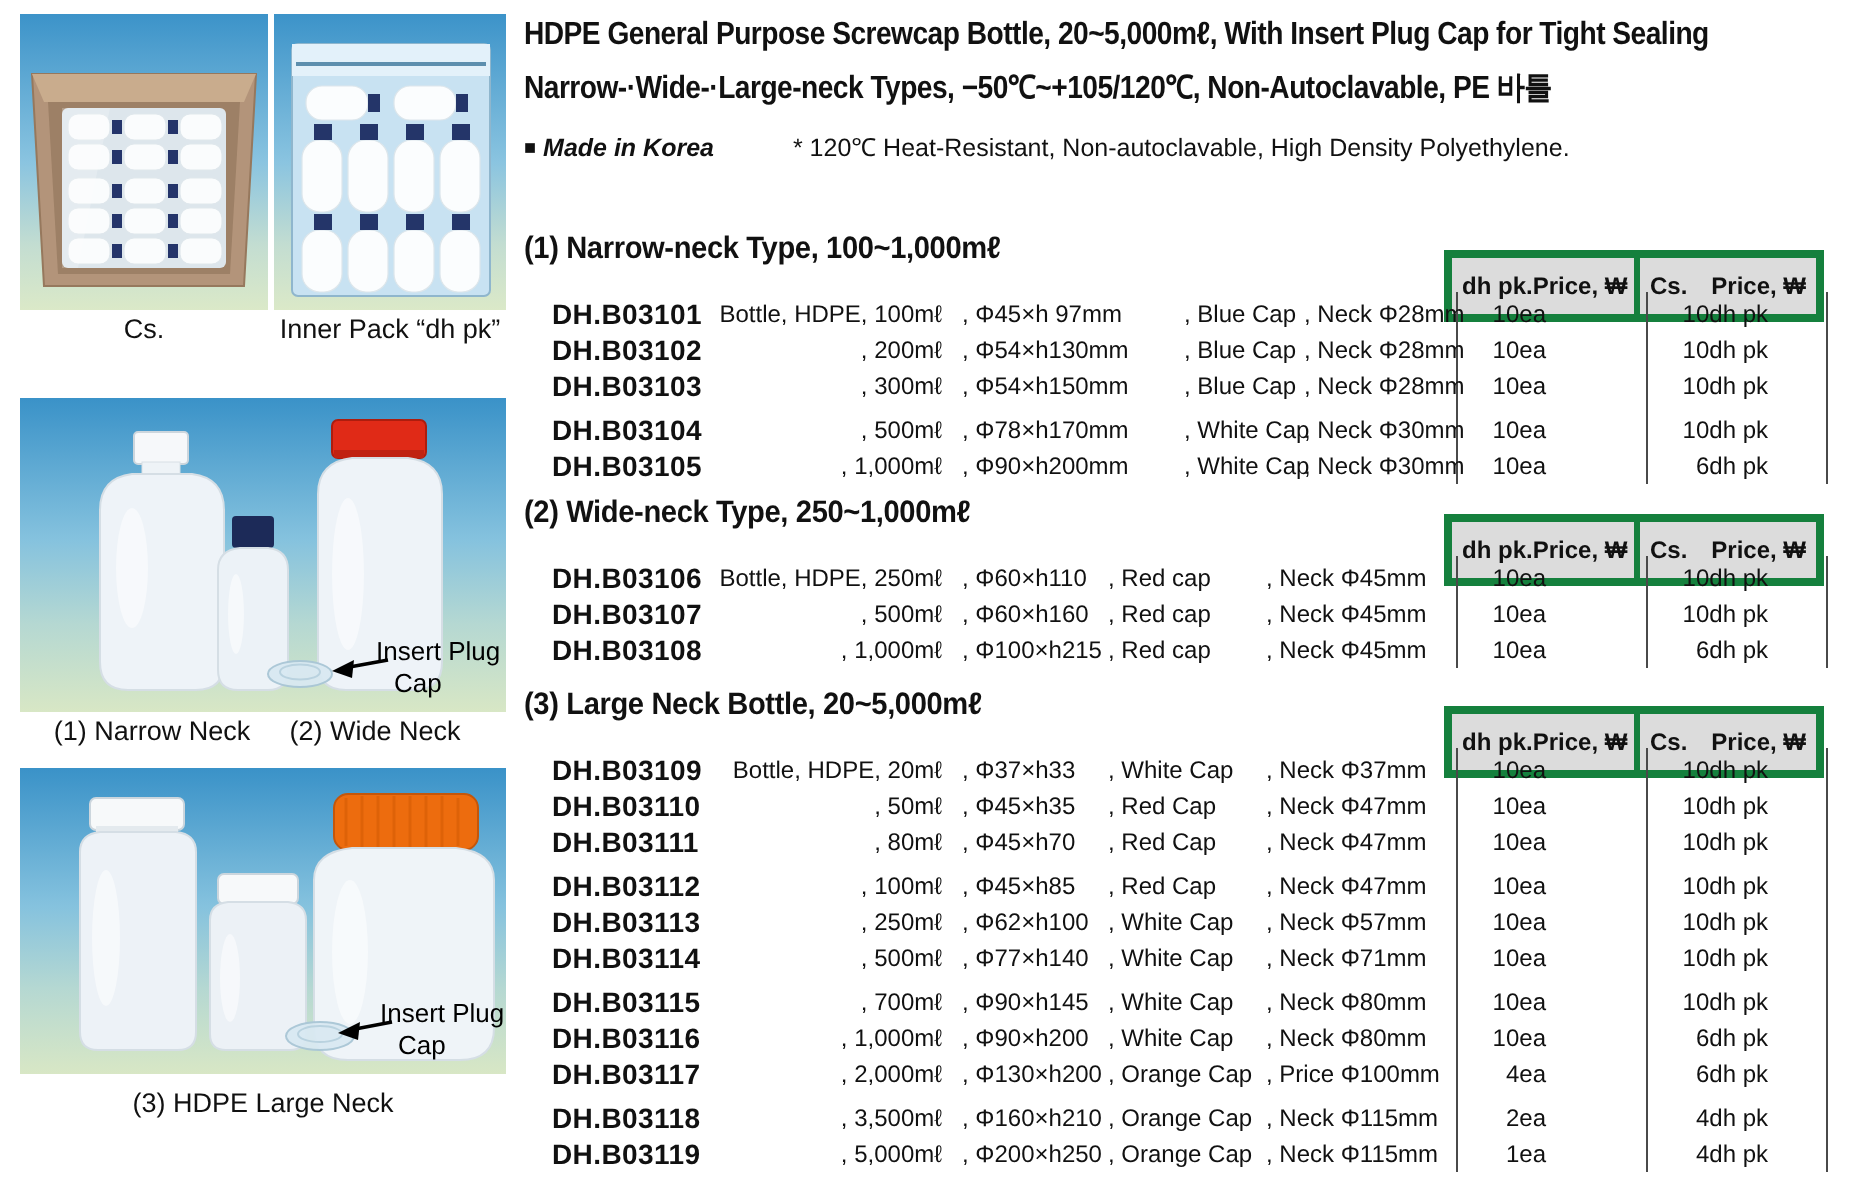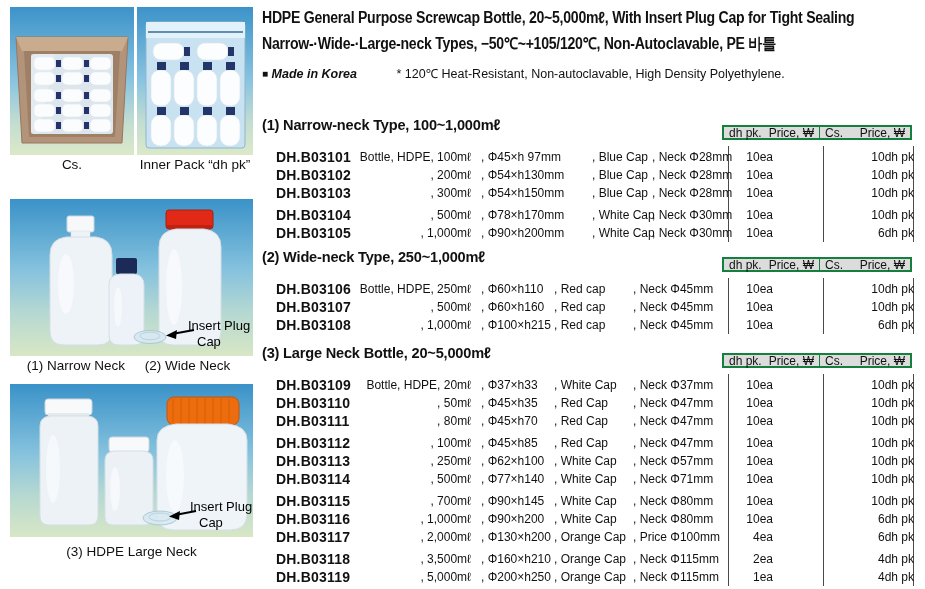--- a/index.html
+++ b/index.html
@@ -20,39 +20,39 @@
   .made-row{position:absolute;left:4px;top:65px;font-size:12.5px;white-space:nowrap;}
   .made-in{font-weight:bold;font-style:italic;margin-top:28px;}
   .made-bullet{font-size:10px;vertical-align:1px;}
   .heat-note{margin-left:36px;font-weight:normal;}
   .reuse-note{position:absolute;left:4px;top:88px;font-size:13px;font-weight:bold;white-space:nowrap;}
   
   .section{position:absolute;left:0;width:660px;}
   .sec-head{position:relative;height:32px;}
   .sec-title{position:absolute;left:4px;top:2px;font-size:15.5px;font-weight:bold;letter-spacing:-0.2px;
         transform:scaleX(0.94);transform-origin:left center;white-space:nowrap;}
-  .hbox{position:absolute;top:11px;height:15px;box-sizing:border-box;border:2px solid #15803d;
+  .hbox{position:absolute;top:11px;height:36px;box-sizing:border-box;border:4px solid #15803d;
         background:#dcdcdc;display:flex;justify-content:space-between;align-items:center;
-        padding:0 5px;font-size:12px;font-weight:normal;white-space:nowrap;}
+        padding:0 5px;font-size:12px;font-weight:bold;white-space:nowrap;}
   .hbox1{left:464px;width:99px;}
   .hbox2{left:562px;width:92px;border-left:none;}
   .rows{position:relative;padding-top:2px;}
   .vline{position:absolute;top:0;bottom:0;width:1px;background:#4a4a4a;}
   .row{position:relative;height:18px;line-height:18px;font-size:12px;white-space:nowrap;}
   .row.gap{margin-top:4px;}
   .row span{display:inline-block;vertical-align:top;}
   .c-code{margin-left:18px;width:82px;font-weight:bold;font-size:14px;letter-spacing:0.2px;}
   .c-main{width:113px;text-align:right;}
   .c-dims{margin-left:10px;}
   .cols-a .c-dims{width:111px;}
   .cols-b .c-dims{width:73px;}
   .cols-a .c-cap{width:60px;}
   .cols-b .c-cap{width:79px;}
   .c-qty{position:absolute;left:479px;width:36px;text-align:right;}
-  .c-cs{position:absolute;left:604px;width:52px;text-align:right;}
+  .c-cs{position:absolute;left:574px;width:52px;text-align:right;}
 </style>
 </head>
 <body>
 
 <div class="page">
 
   <div class="fig" style="left:10px;top:7px;width:124px;height:148px">
     <svg viewBox="0 0 124 148">
       <defs>
         <linearGradient id="gA" x1="0" y1="0" x2="0" y2="1">

